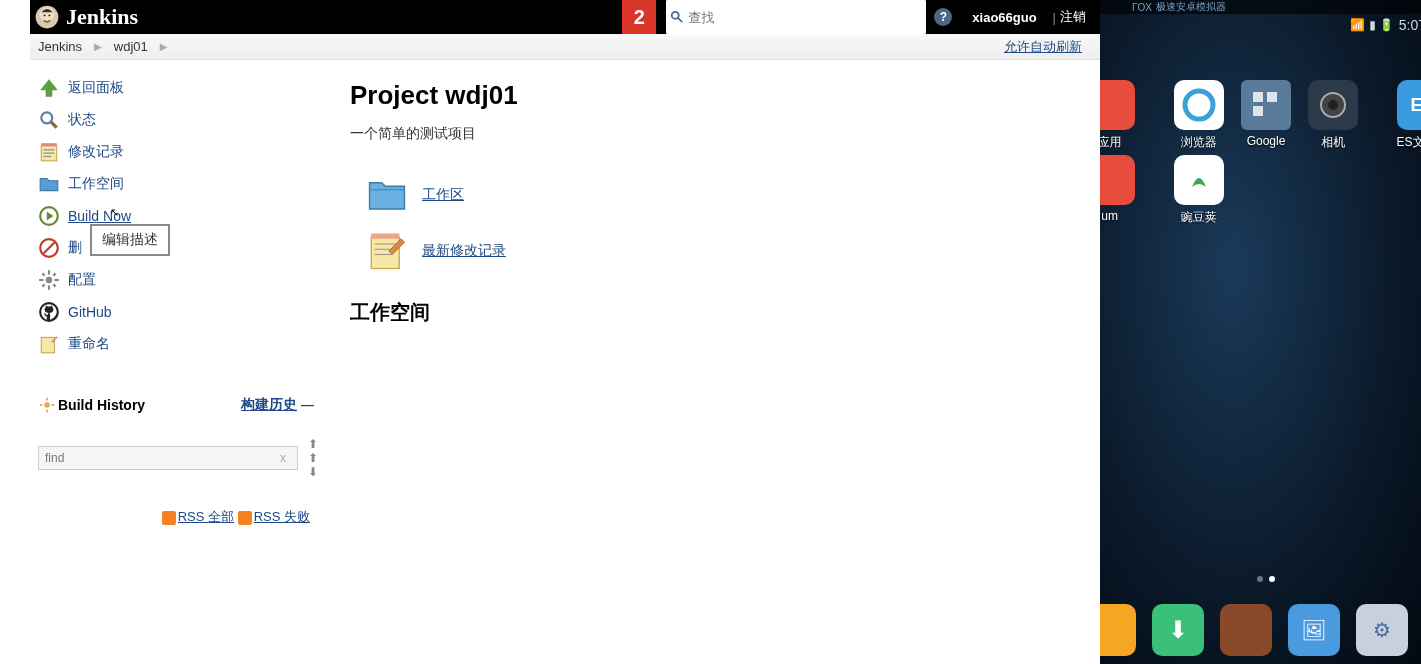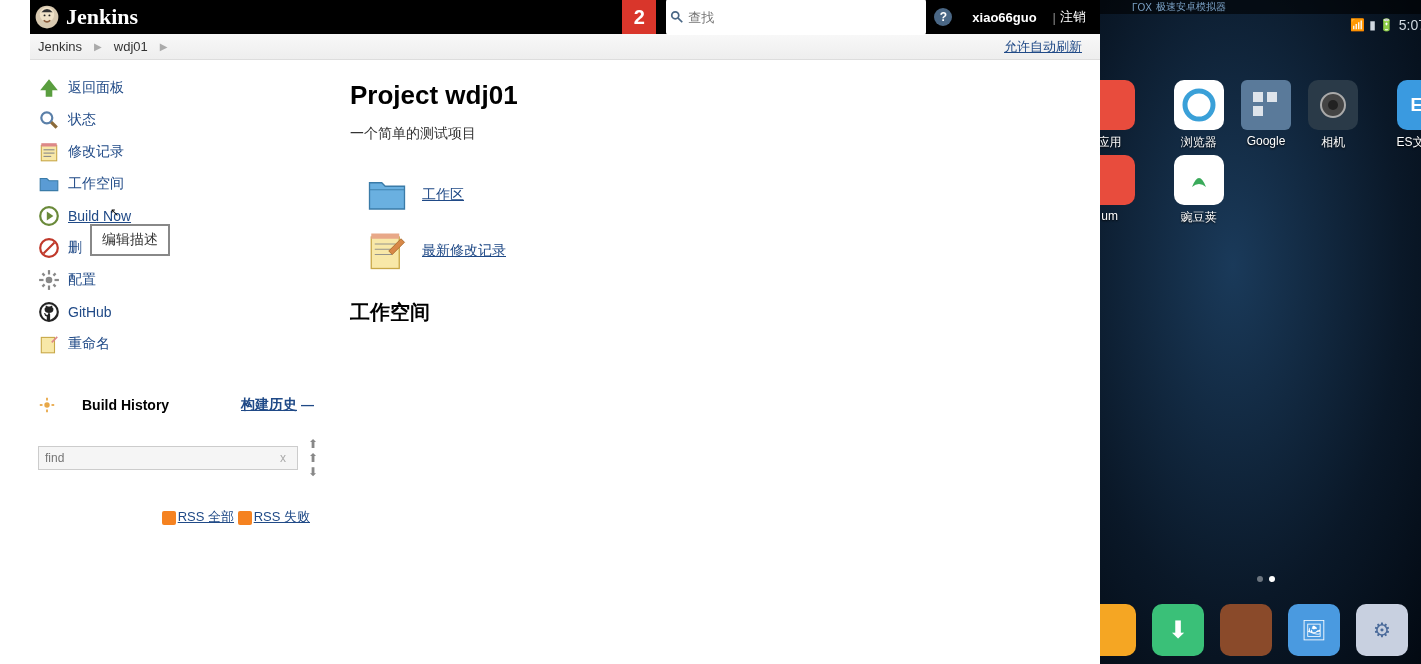--- a/index.html
+++ b/index.html
@@ -36,21 +36,21 @@
 .jmain { flex: 1; padding: 20px 10px 0 0; }
 
 
 .task { display: flex; align-items: center; height: 32px; gap: 8px; position: relative; }
 .task .ticon { width: 22px; height: 22px; display: flex; align-items: center; justify-content: center; }
 .task a { color: #204a87; text-decoration: none; font-size: 14px; }
 .task a.hov { text-decoration: underline; }
 .tooltip { position: absolute; left: 52px; top: 24px; background: #fff; border: 2px solid #888; padding: 5px 10px; font-size: 14px; color: #333; z-index: 10; }
 
 
-.bh-head { display: flex; align-items: center; margin-top: 36px; gap: 26px; }
+.bh-head { display: flex; align-items: center; margin-top: 36px; gap: 2px; }
 .bh-head .gear { width: 18px; height: 18px; }
 .bh-title { font-weight: bold; font-size: 14px; }
 .bh-link { margin-left: auto; margin-right: 36px; }
 .bh-link a { color: #204a87; text-decoration: underline; font-weight: bold; font-size: 14px; }
 .bh-trend { color: #204a87; font-weight: bold; margin-left: 4px; }
 .bh-find { display: flex; align-items: center; margin-top: 24px; }
 .bh-find input { width: 260px; height: 24px; border: 1px solid #ccc; background: #f5f5f5; padding: 0 6px; font-size: 12px; color: #888; }
 .bh-find .x { margin-left: -18px; color: #aaa; font-size: 12px; }
 .bh-arrows { display: flex; flex-direction: column; margin-left: 22px; gap: 2px; }
 .bh-arrows span { color: #888; font-size: 12px; line-height: 1; }

